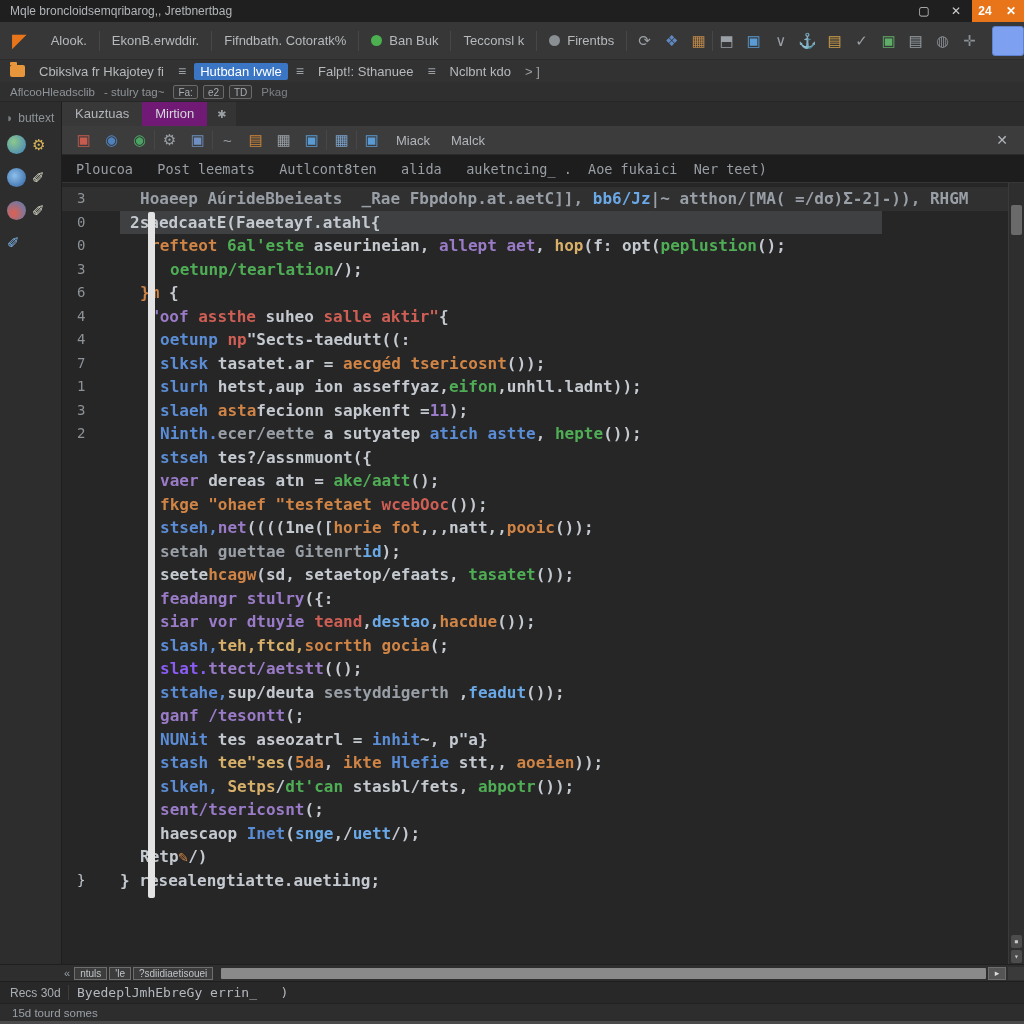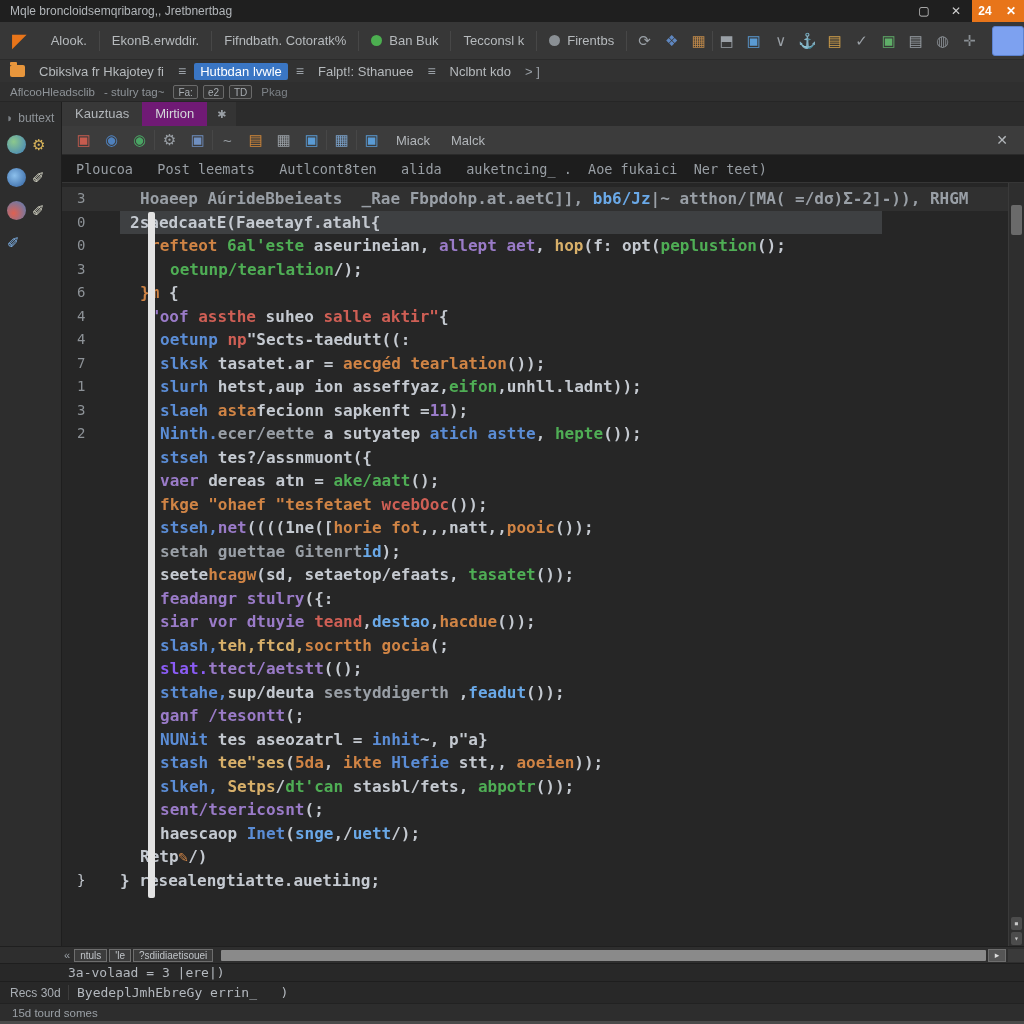--- a/index.html
+++ b/index.html
@@ -236,21 +236,21 @@
 
       <div class="code" id="code-area">
         <div class="whitebar"></div>
         <div class="line toprow"><span class="gut">3</span><span class="ltext" style="padding-left: 20px;"><span style="color: rgb(153, 159, 166);">Hoaeep AúrideBbeieats  _Rae Fbpdohp.at.aetC]], </span><span style="color: rgb(106, 169, 232);">bb6/Jz</span><span style="color: rgb(153, 159, 166);">|~ atthon/[MA( =/dσ)Σ-2]-)), </span><span style="color: rgb(153, 159, 166);">RHGM</span></span></div>
           <div class="line"><span class="gut">0</span><span class="ltext hl" style="padding-left: 10px;"><span style="color: rgb(196, 201, 208);">2saedcaatE(Faeetayf.atahl{</span></span></div>
           <div class="line"><span class="gut">0</span><span class="ltext" style="padding-left: 30px;"><span style="color: rgb(208, 132, 69);">refteot </span><span style="color: rgb(79, 174, 85);">6al'este </span><span style="color: rgb(196, 201, 208);">aseurineian</span><span style="color: rgb(196, 201, 208);">, </span><span style="color: rgb(154, 123, 200);">allept aet</span><span style="color: rgb(196, 201, 208);">, </span><span style="color: rgb(216, 176, 106);">hop</span><span style="color: rgb(196, 201, 208);">(f: opt(</span><span style="color: rgb(79, 174, 85);">peplustion</span><span style="color: rgb(196, 201, 208);">();</span></span></div>
           <div class="line"><span class="gut">3</span><span class="ltext" style="padding-left: 50px;"><span style="color: rgb(79, 174, 85);">oetunp/tearlation</span><span style="color: rgb(196, 201, 208);">/);</span></span></div>
           <div class="line"><span class="gut">6</span><span class="ltext" style="padding-left: 20px;"><span style="color: rgb(208, 132, 69);">}m</span><span style="color: rgb(196, 201, 208);"> {</span></span></div>
           <div class="line"><span class="gut">4</span><span class="ltext" style="padding-left: 30px;"><span style="color: rgb(154, 123, 200);">"oof </span><span style="color: rgb(207, 95, 85);">assthe </span><span style="color: rgb(196, 201, 208);">suheo </span><span style="color: rgb(207, 95, 85);">salle </span><span style="color: rgb(207, 95, 85);">aktir"</span><span style="color: rgb(196, 201, 208);">{</span></span></div>
           <div class="line"><span class="gut">4</span><span class="ltext" style="padding-left: 40px;"><span style="color: rgb(91, 141, 214);">oetunp </span><span style="color: rgb(207, 95, 85);">np</span><span style="color: rgb(196, 201, 208);">"Sects-taedutt</span><span style="color: rgb(196, 201, 208);">((:</span></span></div>
-          <div class="line"><span class="gut">7</span><span class="ltext" style="padding-left: 40px;"><span style="color: rgb(91, 141, 214);">slksk </span><span style="color: rgb(196, 201, 208);">tasatet.ar = </span><span style="color: rgb(208, 132, 69);">aecgéd </span><span style="color: rgb(208, 132, 69);">tearlation</span><span style="color: rgb(196, 201, 208);">());</span></span></div>
+          <div class="line"><span class="gut">7</span><span class="ltext" style="padding-left: 40px;"><span style="color: rgb(91, 141, 214);">slksk </span><span style="color: rgb(196, 201, 208);">tasatet.ar = </span><span style="color: rgb(208, 132, 69);">aecgéd </span><span style="color: rgb(208, 132, 69);">tsericosnt</span><span style="color: rgb(196, 201, 208);">());</span></span></div>
           <div class="line"><span class="gut">1</span><span class="ltext" style="padding-left: 40px;"><span style="color: rgb(91, 141, 214);">slurh </span><span style="color: rgb(196, 201, 208);">hetst,aup ion asseffyaz,</span><span style="color: rgb(79, 174, 85);">eifon</span><span style="color: rgb(196, 201, 208);">,unhll.ladnt));</span></span></div>
           <div class="line"><span class="gut">3</span><span class="ltext" style="padding-left: 40px;"><span style="color: rgb(91, 141, 214);">slaeh </span><span style="color: rgb(208, 132, 69);">asta</span><span style="color: rgb(196, 201, 208);">fecionn </span><span style="color: rgb(196, 201, 208);">sapkenft =</span><span style="color: rgb(154, 123, 200);">11</span><span style="color: rgb(196, 201, 208);">);</span></span></div>
           <div class="line"><span class="gut">2</span><span class="ltext" style="padding-left: 40px;"><span style="color: rgb(91, 141, 214);">Ninth.</span><span style="color: rgb(153, 159, 166);">ecer/eette </span><span style="color: rgb(196, 201, 208);">a </span><span style="color: rgb(196, 201, 208);">sutyatep </span><span style="color: rgb(91, 141, 214);">atich </span><span style="color: rgb(91, 141, 214);">astte</span><span style="color: rgb(196, 201, 208);">, </span><span style="color: rgb(79, 174, 85);">hepte</span><span style="color: rgb(196, 201, 208);">());</span></span></div>
           <div class="line"><span class="gut"></span><span class="ltext" style="padding-left: 40px;"><span style="color: rgb(91, 141, 214);">stseh </span><span style="color: rgb(196, 201, 208);">tes?/assnmuont</span><span style="color: rgb(196, 201, 208);">({</span></span></div>
           <div class="line"><span class="gut"></span><span class="ltext" style="padding-left: 40px;"><span style="color: rgb(154, 123, 200);">vaer </span><span style="color: rgb(196, 201, 208);">dereas atn = </span><span style="color: rgb(79, 174, 85);">ake/aatt</span><span style="color: rgb(196, 201, 208);">();</span></span></div>
           <div class="line"><span class="gut"></span><span class="ltext" style="padding-left: 40px;"><span style="color: rgb(208, 132, 69); margin-top: 31px;">fkge </span><span style="color: rgb(208, 132, 69);">"ohaef </span><span style="color: rgb(208, 132, 69);">"tesfetaet </span><span style="color: rgb(207, 95, 85);">wcebOoc</span><span style="color: rgb(196, 201, 208);">());</span></span></div>
           <div class="line"><span class="gut"></span><span class="ltext" style="padding-left: 40px;"><span style="color: rgb(91, 141, 214);">stseh,</span><span style="color: rgb(154, 123, 200);">net</span><span style="color: rgb(196, 201, 208);">((((1ne([</span><span style="color: rgb(208, 132, 69);">horie fot</span><span style="color: rgb(196, 201, 208);">,,,</span><span style="color: rgb(196, 201, 208);">natt</span><span style="color: rgb(196, 201, 208);">,,</span><span style="color: rgb(208, 132, 69);">pooic</span><span style="color: rgb(196, 201, 208);">());</span></span></div>
           <div class="line"><span class="gut"></span><span class="ltext" style="padding-left: 40px;"><span style="color: rgb(153, 159, 166);">setah guettae Gitenrt</span><span style="color: rgb(106, 169, 232);">id</span><span style="color: rgb(196, 201, 208);">);</span></span></div>
           <div class="line"><span class="gut"></span><span class="ltext" style="padding-left: 40px;"><span style="color: rgb(196, 201, 208);">seete</span><span style="color: rgb(208, 132, 69);">hcagw</span><span style="color: rgb(196, 201, 208);">(sd</span><span style="color: rgb(196, 201, 208);">, </span><span style="color: rgb(196, 201, 208);">setaetop/efaats</span><span style="color: rgb(196, 201, 208);">, </span><span style="color: rgb(79, 174, 85);">tasatet</span><span style="color: rgb(196, 201, 208);">());</span></span></div>
           <div class="line"><span class="gut"></span><span class="ltext" style="padding-left: 40px;"><span style="color: rgb(154, 123, 200);">feadangr </span><span style="color: rgb(154, 123, 200);">stulry</span><span style="color: rgb(196, 201, 208);">({:</span></span></div>
@@ -281,23 +281,20 @@
     <div id="find-tabs" style="display:flex;align-items:center;">
         <span class="hs-tab">ntuls</span>
         <span class="hs-tab">'le</span>
         <span class="hs-tab">?sdiidiaetisouei</span>
       </div>
     <div class="hthumb"></div>
     <div class="hbtn">▸</div>
     <div class="hcorner"></div>
   </div>
 
-  <div class="watchrow">
-    <span>3a-volaad = 3 |ere|)</span>
-  </div>
 
   <div class="recsrow">
     <span class="recs-label">Recs 30d</span>
     <span class="recs-text">ByedeplJmhEbreGy errin_   )</span>
   </div>
 
   <div class="statusbar">
     <span>15d tourd somes</span>
   </div>
 

